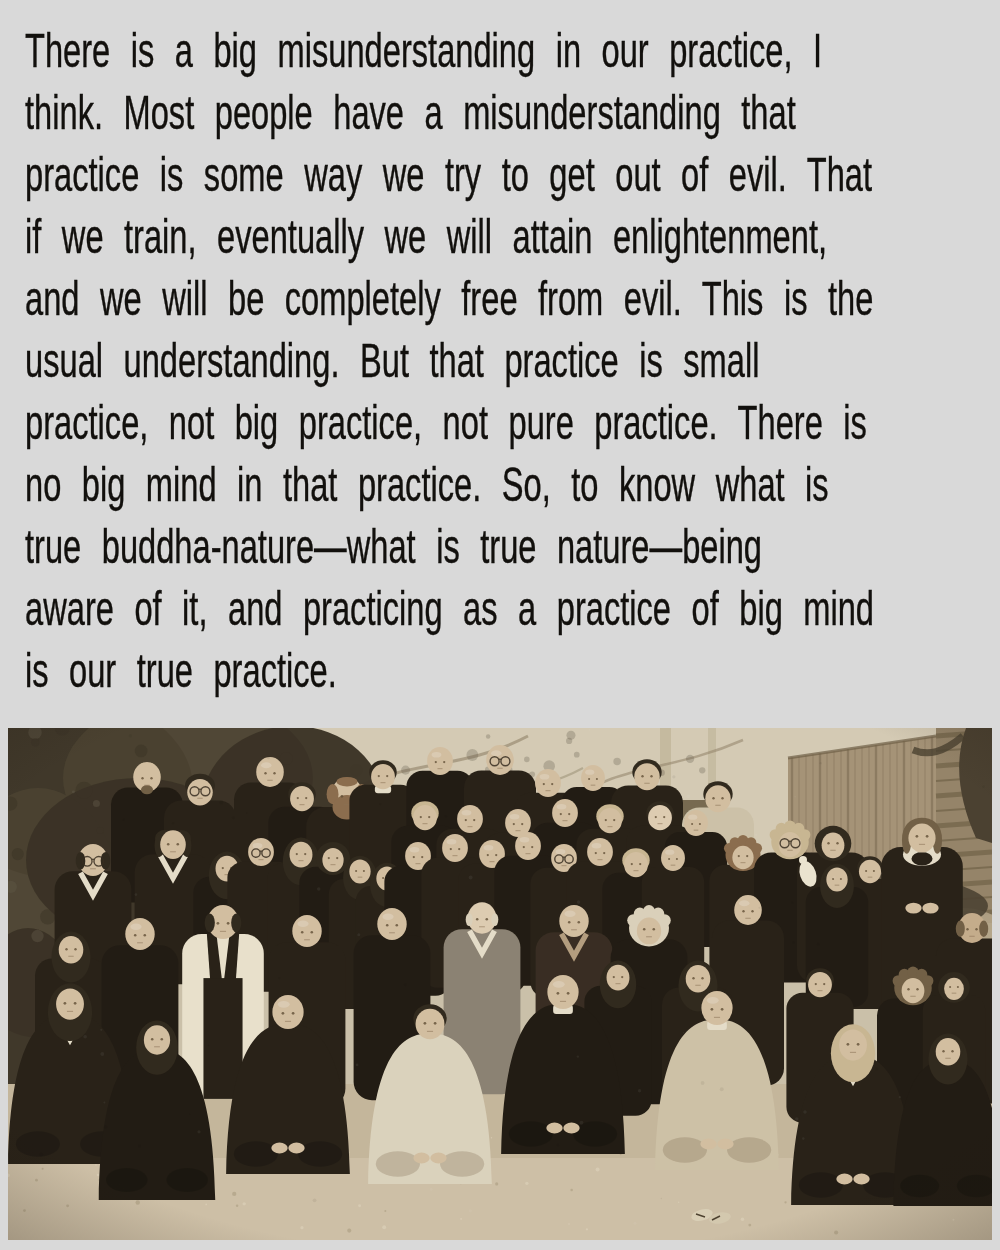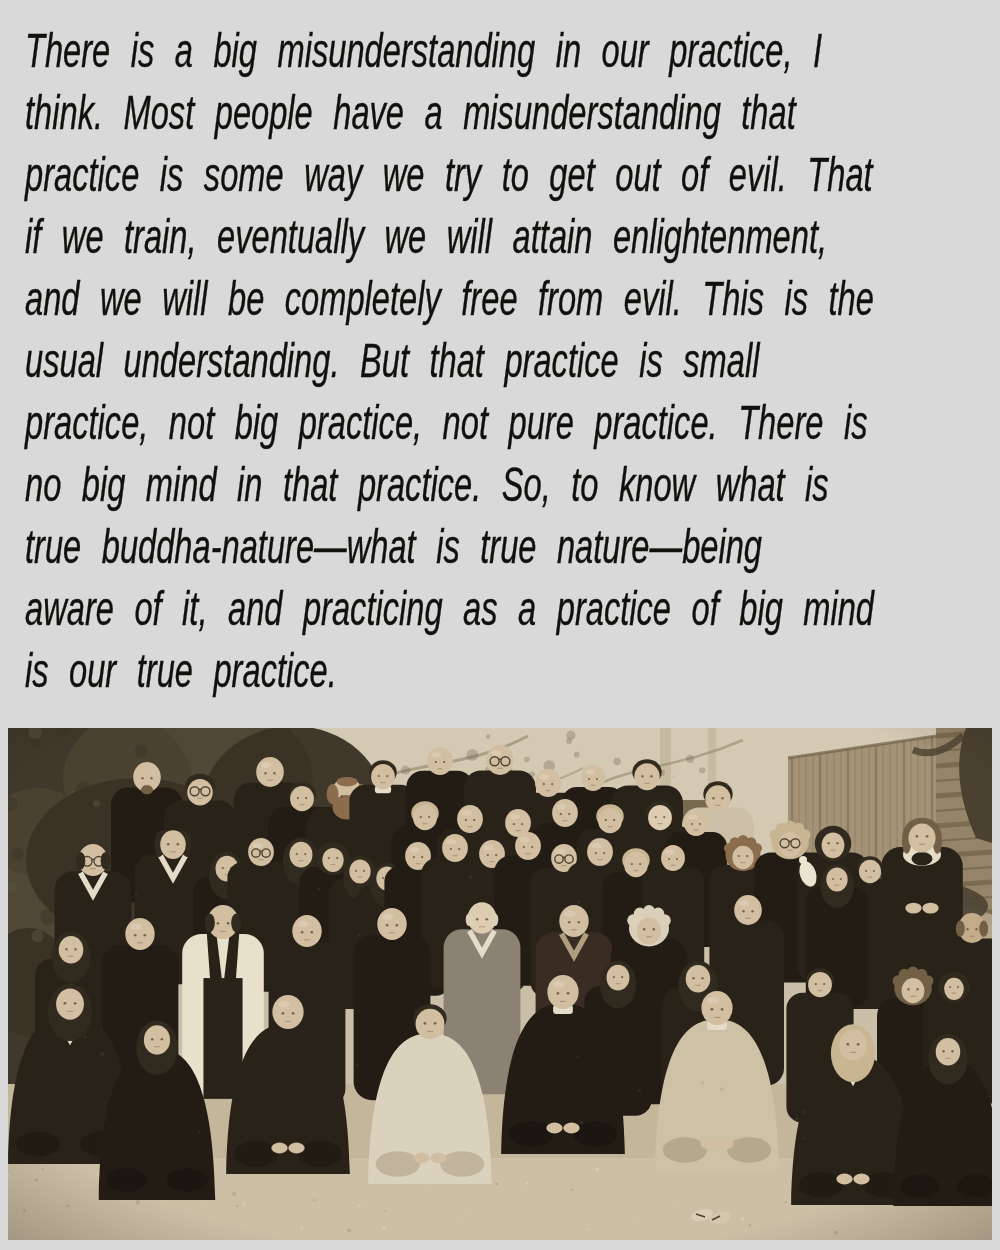--- a/index.html
+++ b/index.html
@@ -1,21 +1,21 @@
 <!DOCTYPE html>
 <html><head>
 <meta charset="utf-8">
 <style>
   html,body{margin:0;padding:0;}
   body{
     width:1000px;height:1250px;overflow:hidden;position:relative;
     background:#d9d9d9;
     font-family:"Liberation Sans",sans-serif;
   }
-  .quote{position:absolute;left:25px;top:20px;width:960px;font-style:italic;}
+  .quote{position:absolute;left:25px;top:20px;width:960px;}
   .quote-line{
     font-family:"Liberation Sans",sans-serif;
     font-size:48px;line-height:62px;height:62px;
     font-weight:400;color:#12100d;
     -webkit-text-stroke:0.4px #12100d;
     white-space:pre;word-spacing:0.35em;letter-spacing:0;
     transform:scaleX(0.68);transform-origin:0 50%;
   }
   .photo{
     position:absolute;left:8px;top:728px;width:984px;height:512px;

